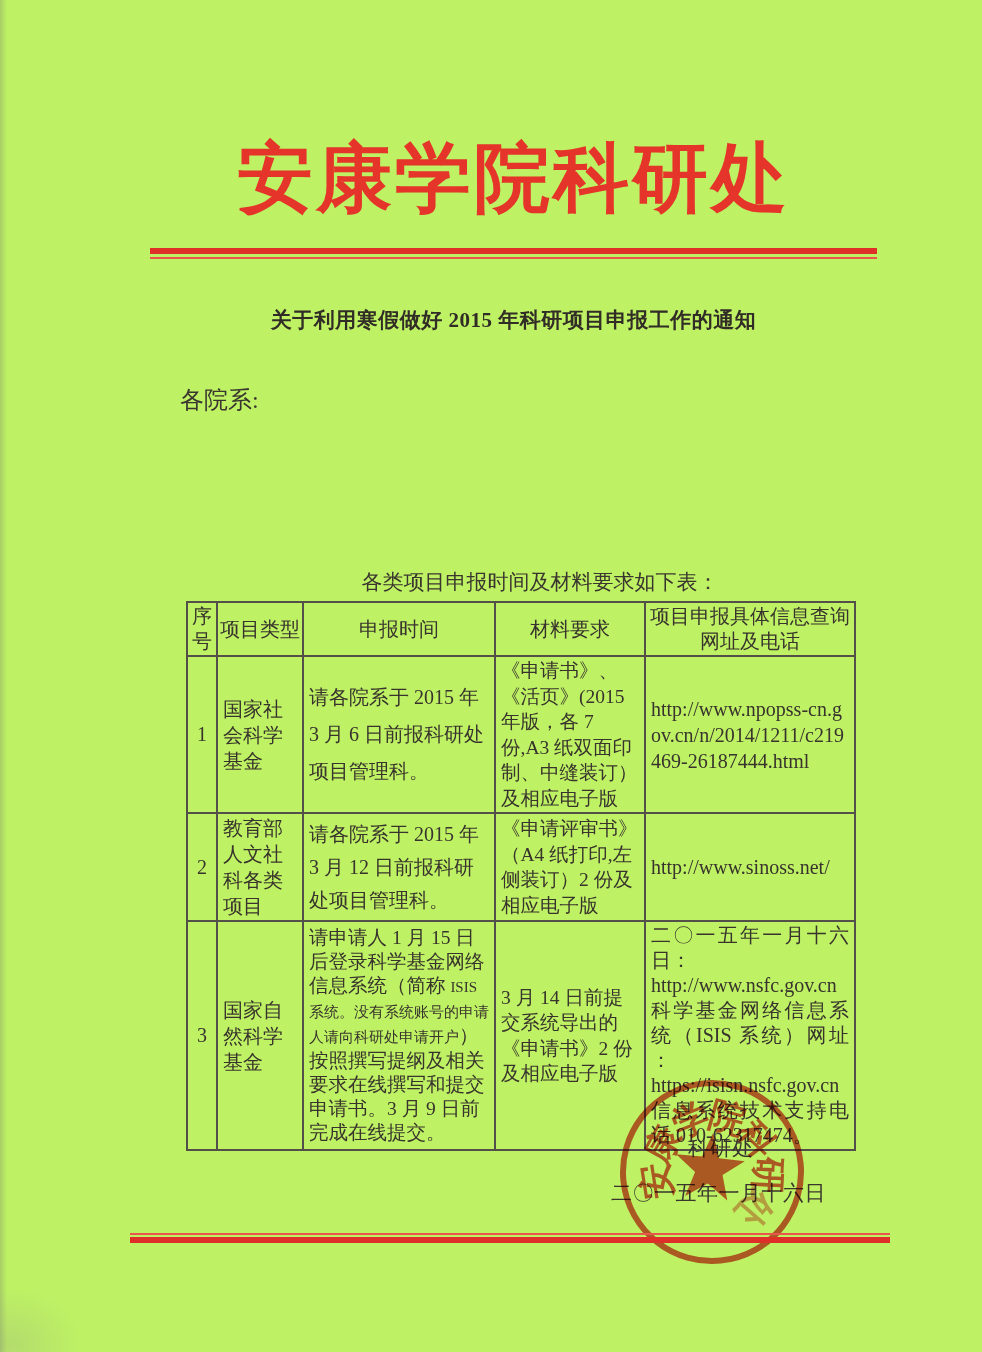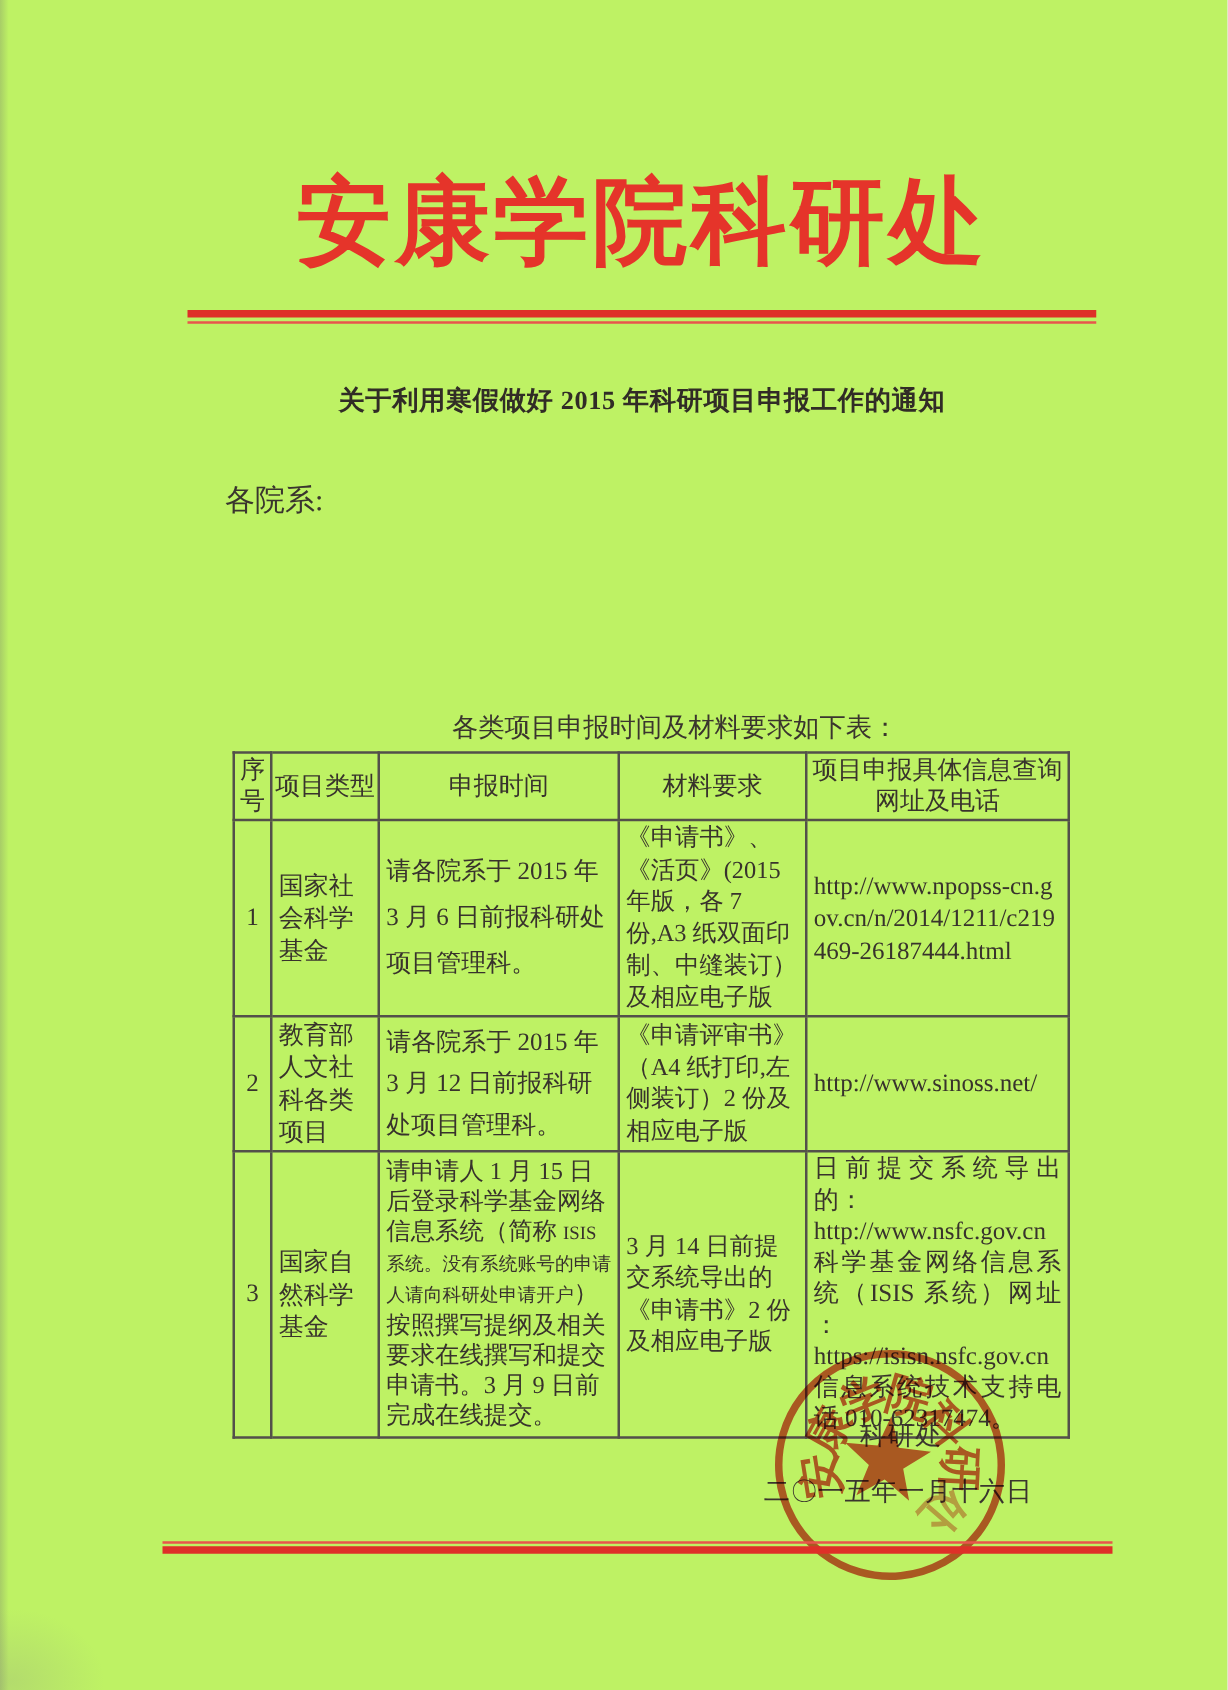--- a/index.html
+++ b/index.html
@@ -117,21 +117,21 @@
       <td class="time time-r2">请各院系于 2015 年 3 月 12 日前报科研处项目管理科。</td>
       <td class="materials">《申请评审书》（A4 纸打印,左侧装订）2 份及相应电子版</td>
       <td class="info">http://www.sinoss.net/</td>
     </tr>
     <tr style="height:211px">
       <td class="no">3</td>
       <td class="type">国家自然科学基金</td>
       <td class="time time-r3"><span>请申请人 1 月 15 日后登录科学基金网络信息系统（简称 </span><span class="small-inline">ISIS 系统。没有系统账号的申请人请向科研处申请开户</span><span>）按照撰写提纲及相关要求在线撰写和提交申请书。3 月 9 日前完成在线提交。</span></td>
       <td class="materials">3 月 14 日前提交系统导出的《申请书》2 份及相应电子版</td>
       <td class="info info-r3">
-        <div class="info-line">日前提交系统导出的：</div>
+        <div class="info-line">二〇一五年一月十六日：</div>
         <div class="info-line">http://www.nsfc.gov.cn</div>
         <div class="info-line">科学基金网络信息系统（ISIS 系统）网址 ：</div>
         <div class="info-line">https://isisn.nsfc.gov.cn</div>
         <div class="info-line">信息系统技术支持电话 010-62317474。</div>
       </td>
     </tr>
   </tbody>
     </table>
 
   <div class="footer-signer">科研处</div>

